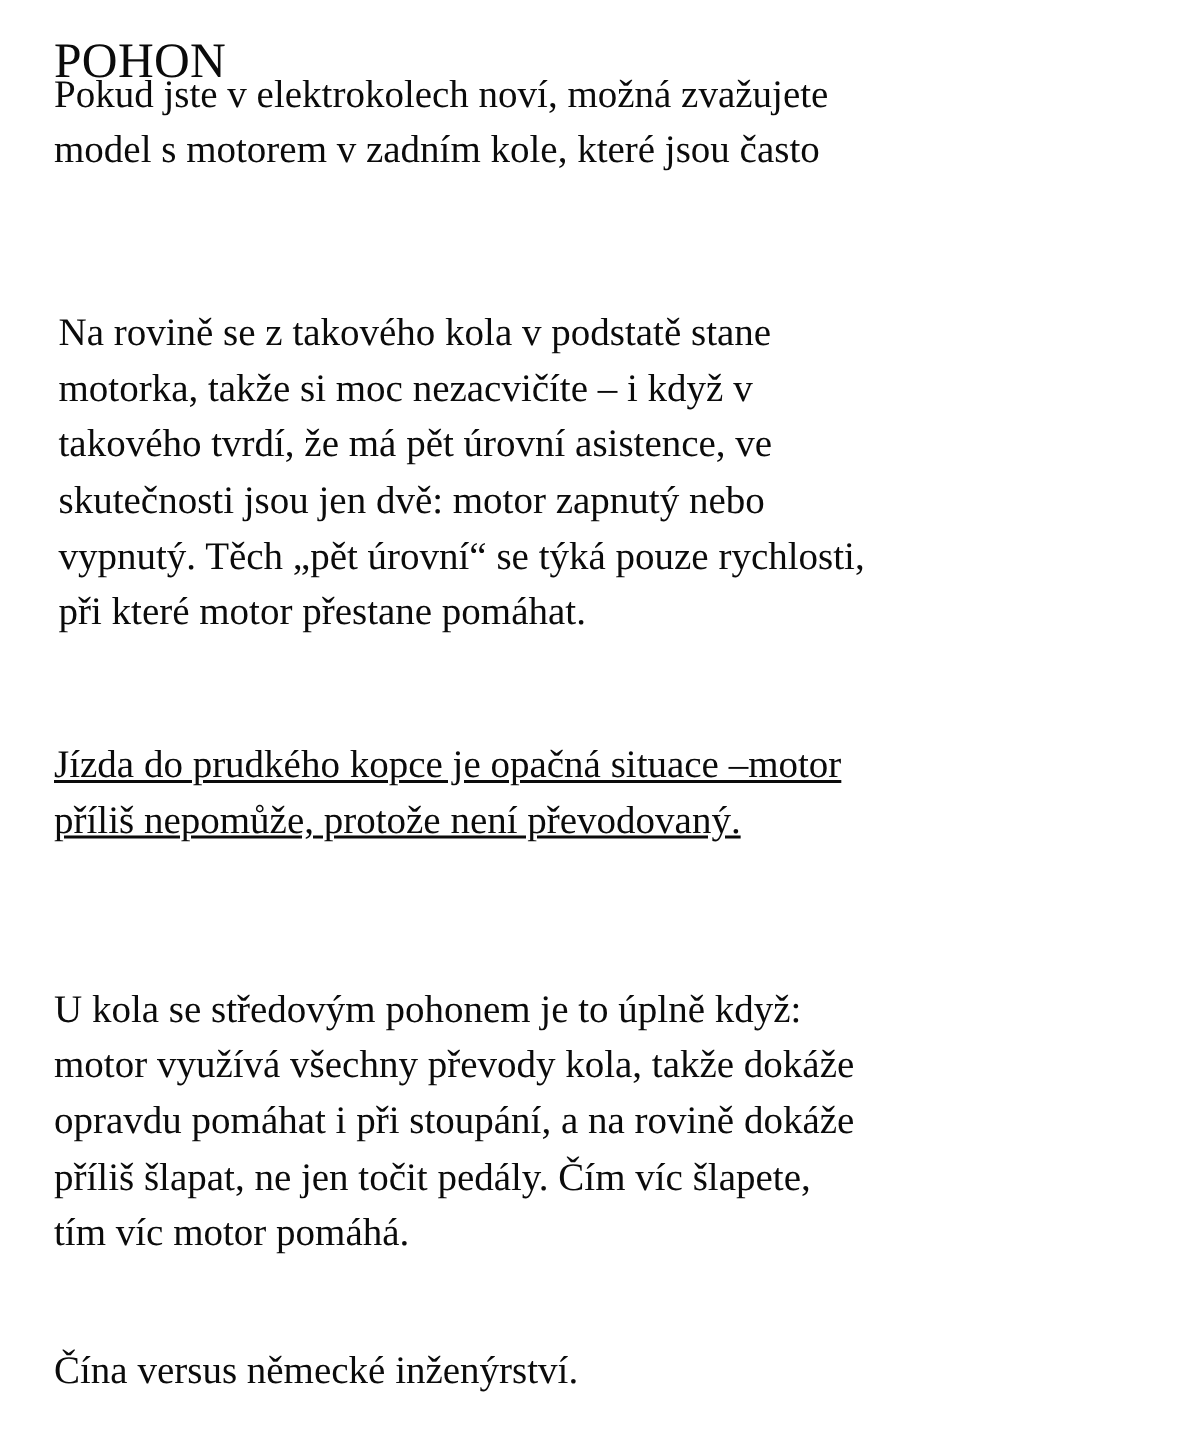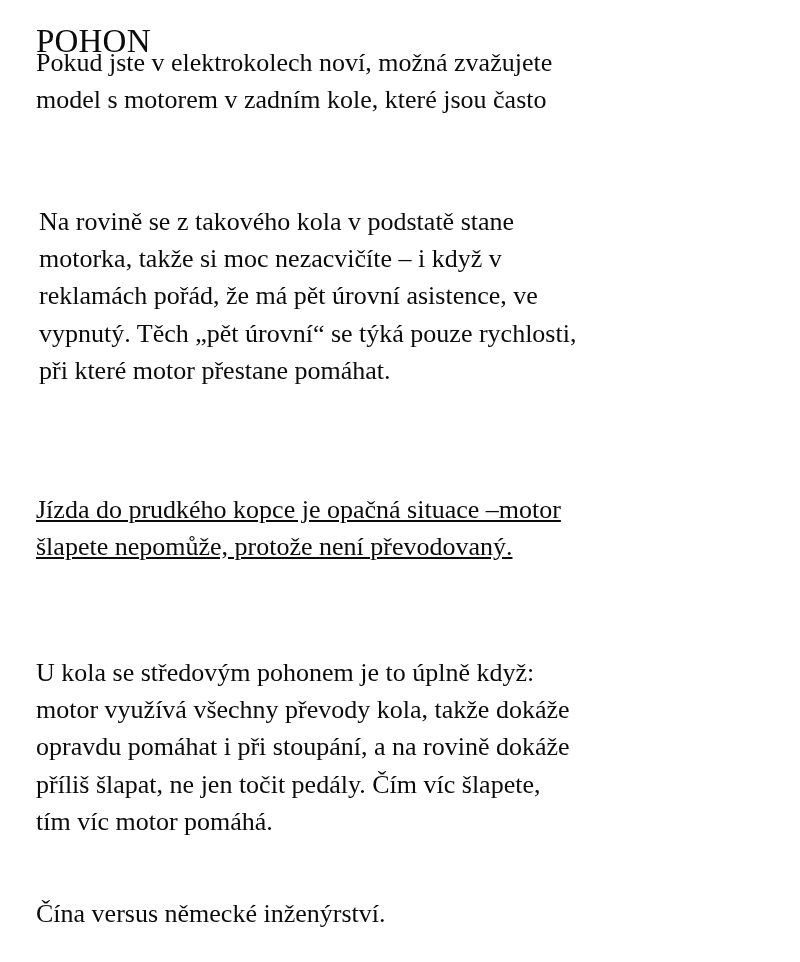--- a/index.html
+++ b/index.html
@@ -64,28 +64,29 @@
   <h1 class="doc-title">POHON</h1>
 
   <div class="para p-intro">
     <span class="ln">Pokud jste v elektrokolech noví, možná zvažujete</span>
     <span class="ln">model s motorem v zadním kole, které jsou často</span>
   </div>
 
   <div class="para p-flat">
     <span class="ln">Na rovině se z takového kola v podstatě stane</span>
     <span class="ln">motorka, takže si moc nezacvičíte – i když v</span>
-    <span class="ln">reklamách pořád, že má pět úrovní asistence, ve</span>
+    <span class="ln">takového tvrdí, že má pět úrovní asistence, ve</span>
+    <span class="ln">skutečnosti jsou jen dvě: motor zapnutý nebo</span>
     <span class="ln">vypnutý. Těch „pět úrovní“ se týká pouze rychlosti,</span>
     <span class="ln">při které motor přestane pomáhat.</span>
   </div>
 
   <div class="para p-hill">
     <span class="ln">Jízda do prudkého kopce je opačná situace –motor</span>
-    <span class="ln">šlapete nepomůže, protože není převodovaný.</span>
+    <span class="ln">příliš nepomůže, protože není převodovaný.</span>
   </div>
 
   <div class="para p-mid">
     <span class="ln">U kola se středovým pohonem je to úplně když:</span>
     <span class="ln">motor využívá všechny převody kola, takže dokáže</span>
     <span class="ln">opravdu pomáhat i při stoupání, a na rovině dokáže</span>
     <span class="ln">příliš šlapat, ne jen točit pedály. Čím víc šlapete,</span>
     <span class="ln">tím víc motor pomáhá.</span>
   </div>
 

